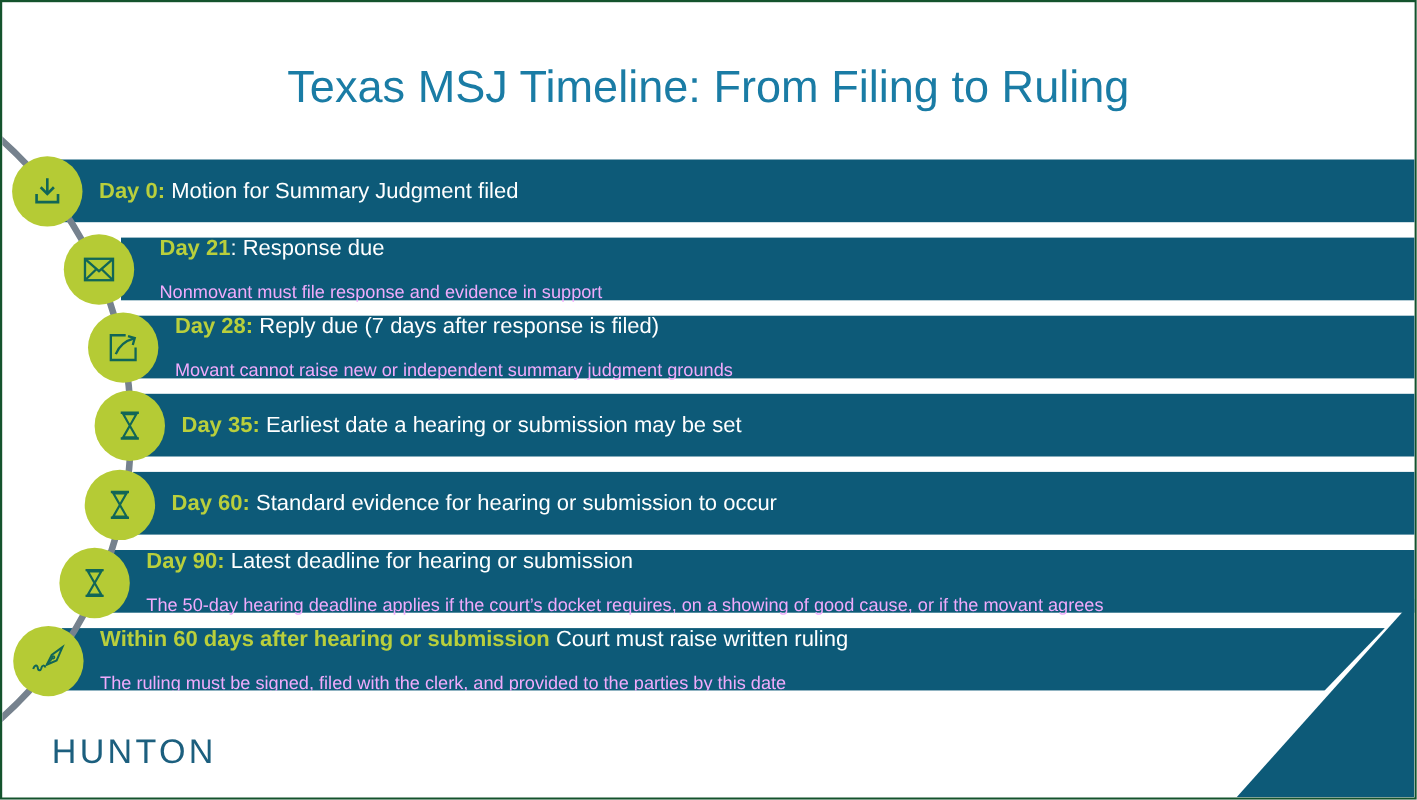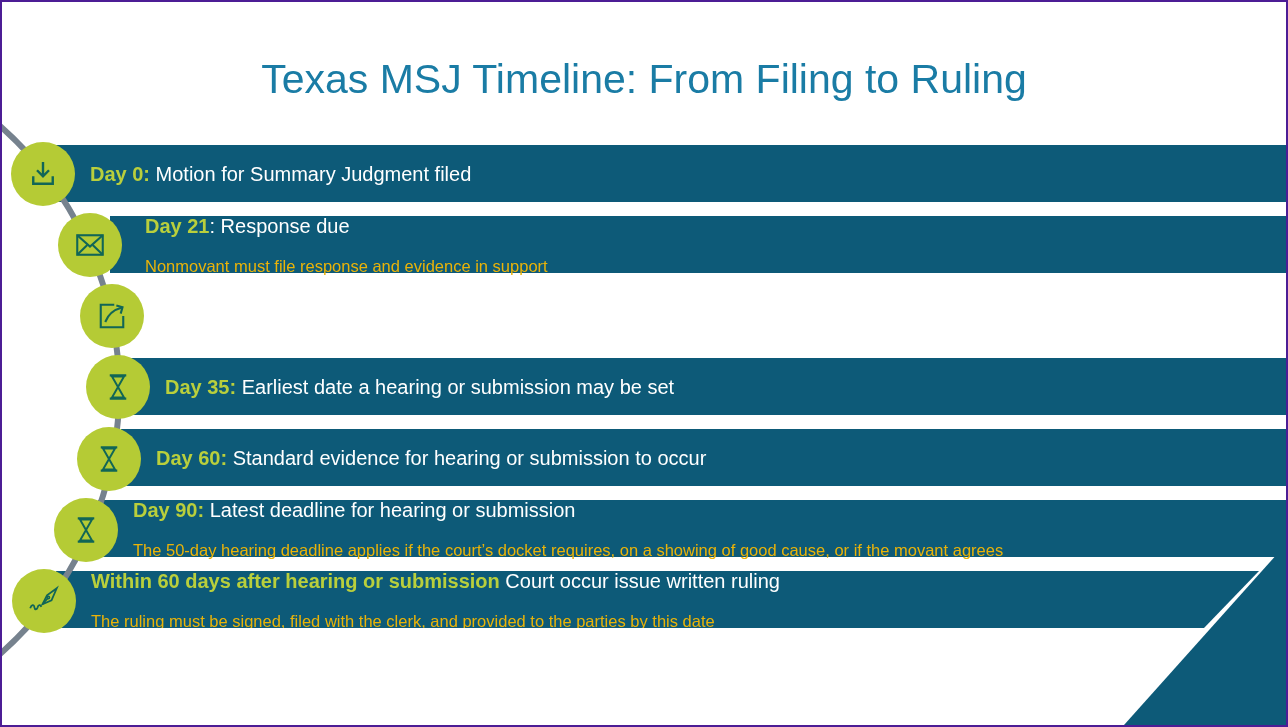--- a/index.html
+++ b/index.html
@@ -1,21 +1,21 @@
 <!DOCTYPE html>
 <html><head>
 <meta charset="utf-8">
 <style>
   html,body{margin:0;padding:0;background:#f2f2f2;}
   .slide{
     position:relative;
     width:1288px;height:727px;
     box-sizing:border-box;
     background:#ffffff;
-    border:2px solid #4c1d95;
+    border:2px solid #14532d;
     overflow:hidden;
     font-family:"Liberation Sans", sans-serif;
   }
   .title{
     position:absolute;top:54px;left:0;right:0;
     text-align:center;
     font-size:41px;font-weight:300;
     color:#1a7ca5;
     letter-spacing:0px;
   }
@@ -25,21 +25,21 @@
   .bar{
     position:absolute;right:0;height:57px;
     background:#0d5a78;
     z-index:2;
     display:flex;flex-direction:column;justify-content:center;
     padding-left:35px;box-sizing:border-box;
     color:#ffffff;
   }
   .bar .main{font-size:20px;line-height:26px;white-space:nowrap;}
   .bar .main .lead{color:#b9cf3c;font-weight:bold;margin-top:12px;}
-  .bar .sub{font-size:16.5px;line-height:21px;color:#eab308;white-space:nowrap;margin-top:17px;}
+  .bar .sub{font-size:16.5px;line-height:21px;color:#f0abfc;white-space:nowrap;margin-top:17px;}
   .bar .sub:empty{display:none;}
   .b1{top:143px;left:53px;}
   .b2{top:214px;left:108px;}
   .b3{top:285px;left:122px;}
   .b4{top:356px;left:128px;}
   .b5{top:427px;left:119px;}
   .b6{top:498px;left:96px;}
   .b7{top:569px;left:54px;
       clip-path:polygon(0 0, calc(100% - 27px) 0, calc(100% - 82px) 100%, 0 100%);}
   
@@ -82,38 +82,42 @@
   <div class="bar b1">
     <div class="main"><span class="lead">Day 0:</span><span> Motion for Summary Judgment filed</span></div>
 
   </div>
 
   <div class="bar b2">
     <div class="main"><span class="lead">Day 21</span><span>: Response due</span></div>
     <div class="sub">Nonmovant must file response and evidence in support</div>
   </div>
 
+  <div class="bar b3">
+    <div class="main"><span class="lead">Day 28:</span><span> Reply due (7 days after response is filed)</span></div>
+    <div class="sub">Movant cannot raise new or independent summary judgment grounds</div>
+  </div>
 
   <div class="bar b4">
     <div class="main"><span class="lead">Day 35:</span><span> Earliest date a hearing or submission may be set</span></div>
 
   </div>
 
   <div class="bar b5">
     <div class="main"><span class="lead">Day 60:</span><span> Standard evidence for hearing or submission to occur</span></div>
 
   </div>
 
   <div class="bar b6">
     <div class="main"><span class="lead">Day 90:</span><span> Latest deadline for hearing or submission</span></div>
     <div class="sub">The 50-day hearing deadline applies if the court’s docket requires, on a showing of good cause, or if the movant agrees</div>
   </div>
 
   <div class="bar b7">
-    <div class="main"><span class="lead">Within 60 days after hearing or submission</span><span> Court occur issue written ruling</span></div>
+    <div class="main"><span class="lead">Within 60 days after hearing or submission</span><span> Court must raise written ruling</span></div>
     <div class="sub">The ruling must be signed, filed with the clerk, and provided to the parties by this date</div>
   </div>
 
   <div class="circle c1">
     <svg viewBox="0 0 24 24">
       <path d="M12 4v9M8 9.5l4 4 4-4" stroke-width="1.6"></path>
       <path d="M5.5 13.5v5h13v-5" stroke-width="1.6"></path>
     </svg>
   </div>
 
@@ -158,14 +162,15 @@
     <svg viewBox="0 0 24 24">
       <path d="M20.5 3.5 14 8.2l-3 6 6-2.6 3.5-8.1z" stroke-width="1.2"></path>
       <path d="M11 14.2 14.8 9.8" stroke-width="1.1"></path>
       <circle cx="14.9" cy="9.7" r="0.8" stroke-width="1"></circle>
       <path d="M2.8 16.8c.9-2.6 2.5-2.8 2.8-.6.2 1.7 1.7 1.7 2.1.1.4-1.9 1.9-2.1 2.5-.4" stroke-width="1.2"></path>
     </svg>
   </div>
 
   <div class="corner-triangle"></div>
 
+  <div class="logo">HUNTON</div>
 
 </div>
 
 </body></html>

